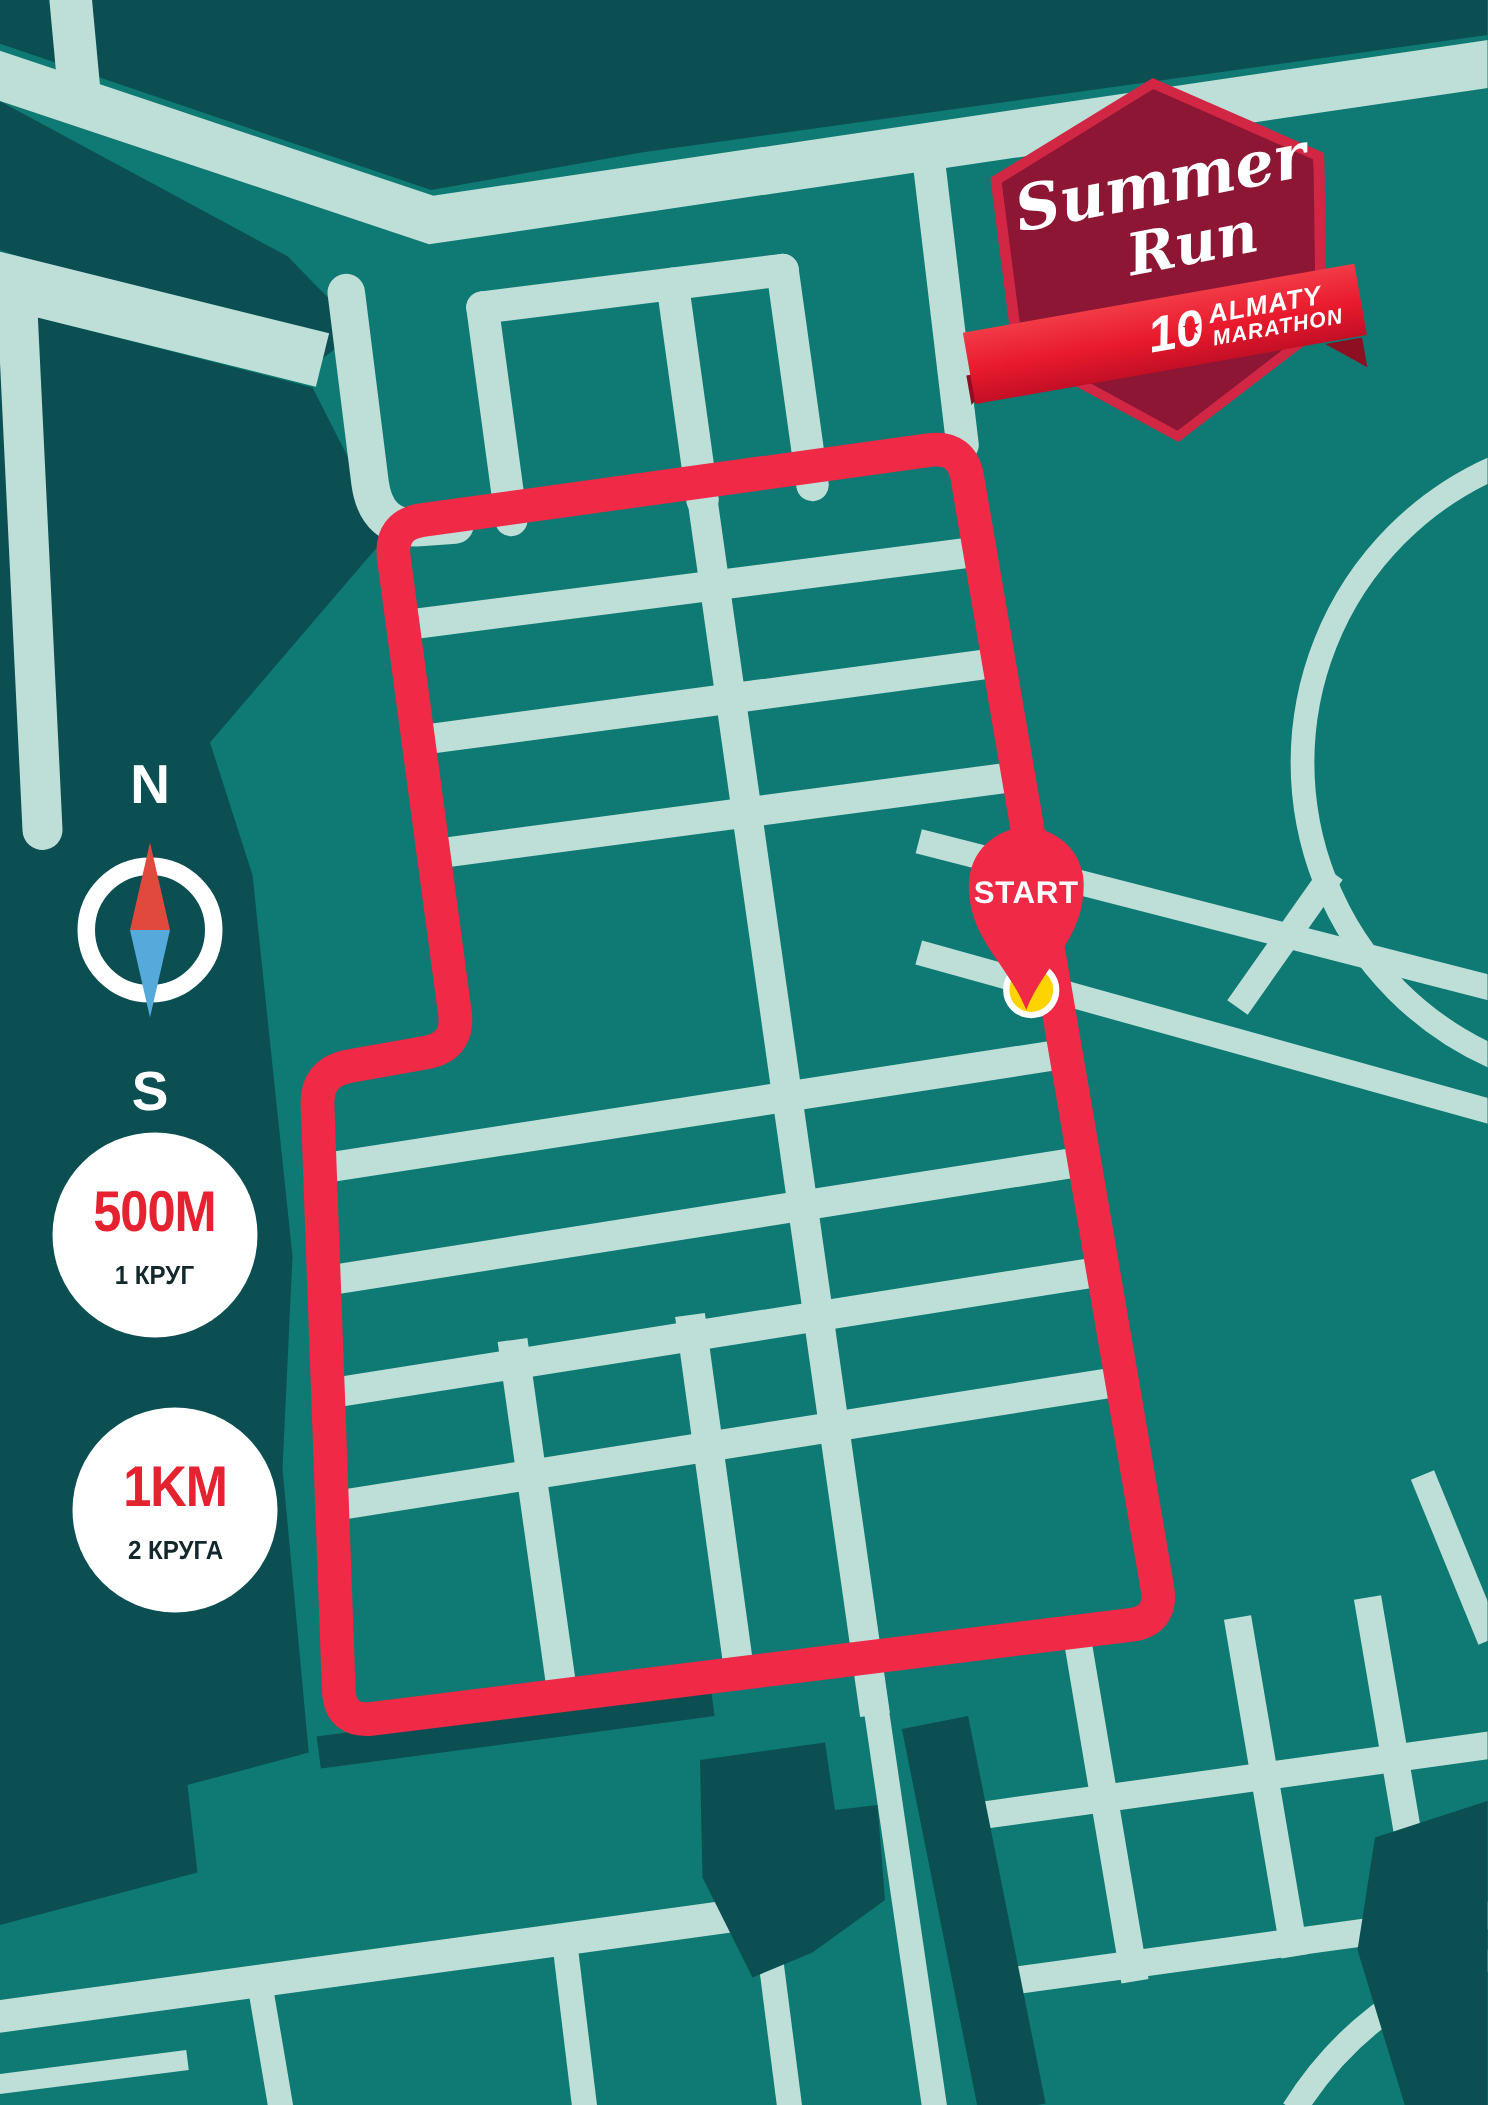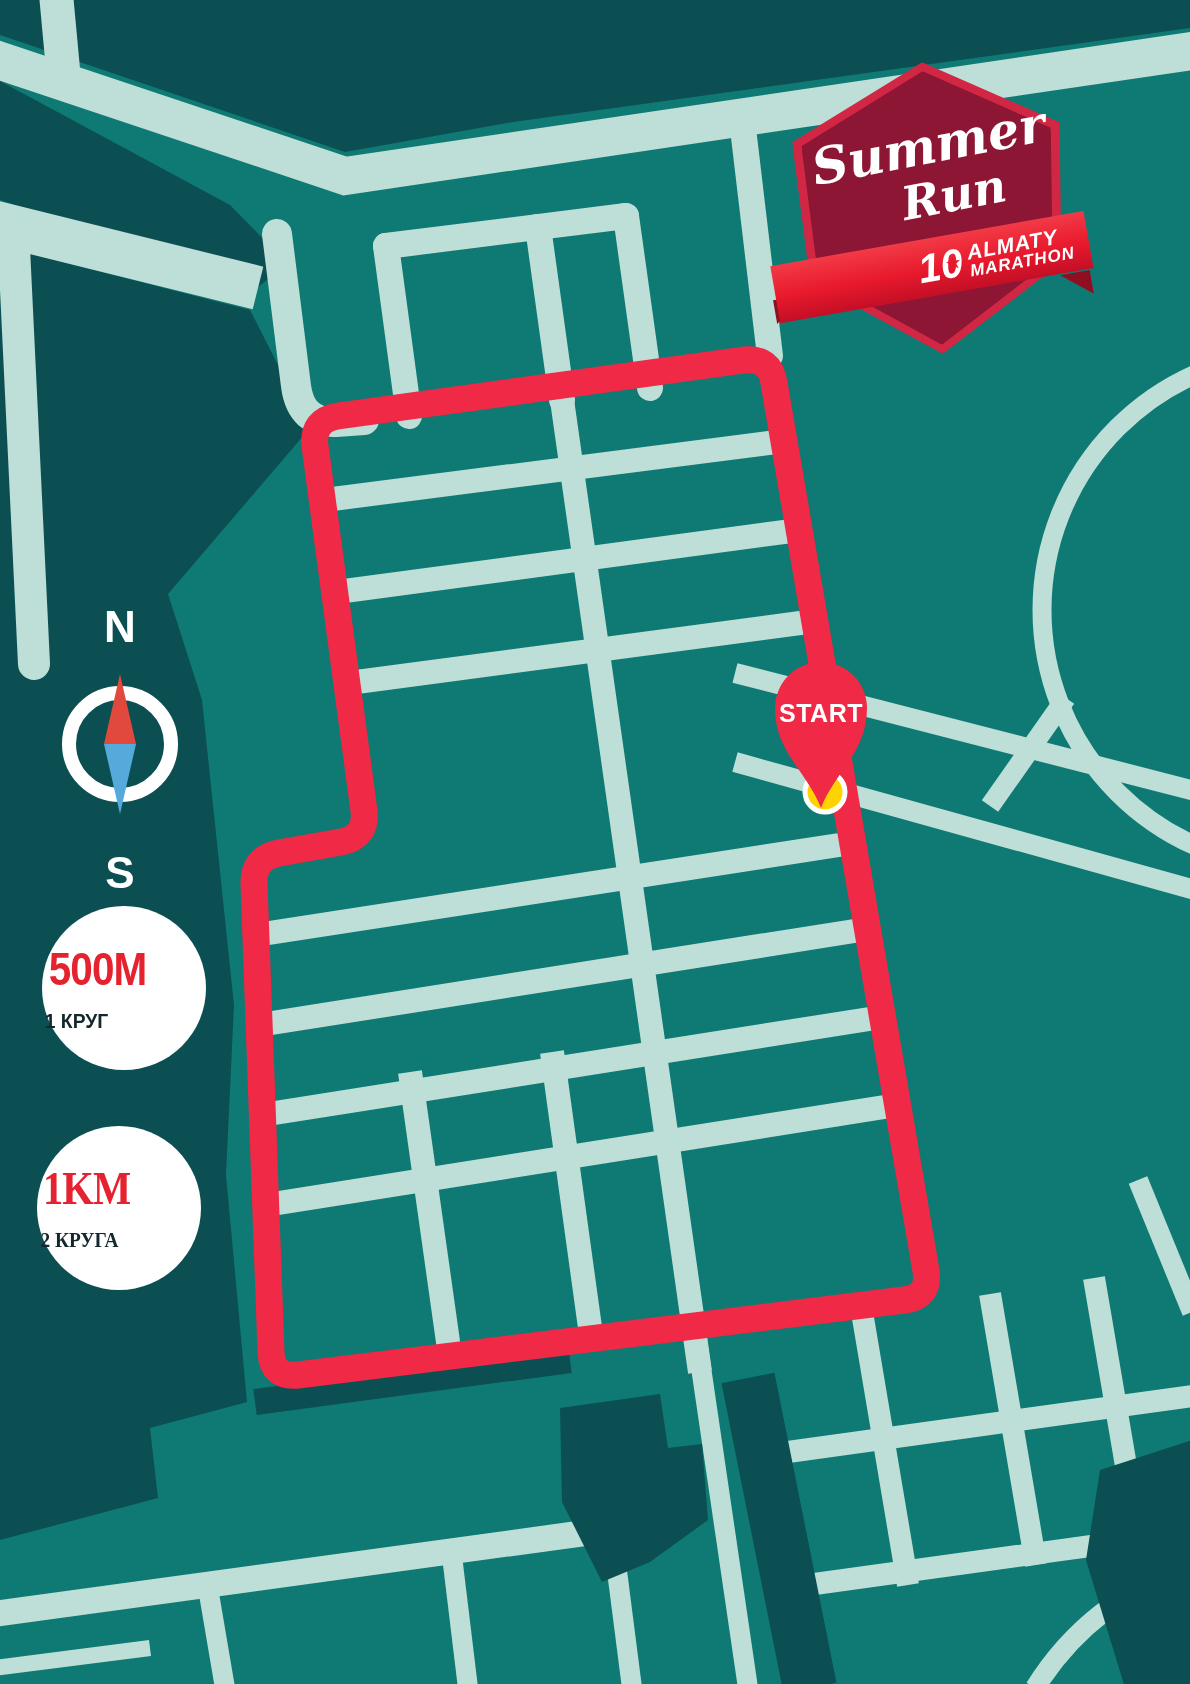--- a/index.html
+++ b/index.html
@@ -14,21 +14,21 @@
   .stage{position:absolute;inset:0;width:1190px;height:1684px;}
   svg.mapsvg{position:absolute;left:0;top:0;}
   .st{stroke:var(--street);fill:none;}
   .dk{fill:var(--dark);stroke:none;}
   .dkst{stroke:var(--dark);fill:none;}
   .route{stroke:var(--route-red);fill:none;stroke-width:27;stroke-linejoin:round;stroke-linecap:round;}
   .svgtxt{font-family:"Liberation Sans",sans-serif;font-weight:bold;fill:var(--white);}
 
   
   .badge{position:absolute;width:164px;height:164px;border-radius:50%;background:var(--white);
-         display:flex;flex-direction:column;align-items:flex-start;justify-content:center;gap:18px;}
+         display:flex;flex-direction:column;align-items:center;justify-content:center;gap:18px;}
   .badge-distance{color:var(--badge-text-red);font-weight:bold;font-size:46px;letter-spacing:-1px;
          transform:scaleX(.88);white-space:nowrap;line-height:1;}
   .badge-laps{color:var(--label-dark);font-weight:bold;font-size:21px;letter-spacing:0px;
          transform:scaleX(.92);white-space:nowrap;line-height:1;}
 
   
   .logo{position:absolute;left:780px;top:54px;width:304px;height:316px;transform:rotate(-3deg);}
   .crest-border{position:absolute;left:16px;top:8px;width:268px;height:292px;background:var(--crest-border);
         clip-path:polygon(50% 0%,100% 23%,98% 71%,52% 100%,4% 73%,0% 25%);}
   .crest-inner{position:absolute;left:9px;top:9px;width:250px;height:274px;background:var(--crest-maroon);
@@ -131,21 +131,21 @@
       <polygon points="120,674 136,744 104,744" fill="var(--compass-red)"></polygon>
       <polygon points="104,744 136,744 120,814" fill="var(--compass-blue)"></polygon>
       <text class="svgtxt" x="120" y="888" font-size="44" text-anchor="middle">S</text>
     </g>
   </svg>
 
   <div class="badge" style="left:42px;top:906px;">
     <div class="badge-distance">500M</div>
     <div class="badge-laps">1 КРУГ</div>
   </div>
-  <div class="badge" style="left:37px;top:1126px;font-family:Liberation Serif, serif;">
+  <div class="badge" style="left:58px;top:1126px;">
     <div class="badge-distance">1KM</div>
     <div class="badge-laps">2 КРУГА</div>
   </div>
 
   <div class="logo">
     <div class="crest-border">
       <div class="crest-inner"></div>
     </div>
     <div class="crest-title t1">Summer</div>
     <div class="crest-title t2">Run</div>

